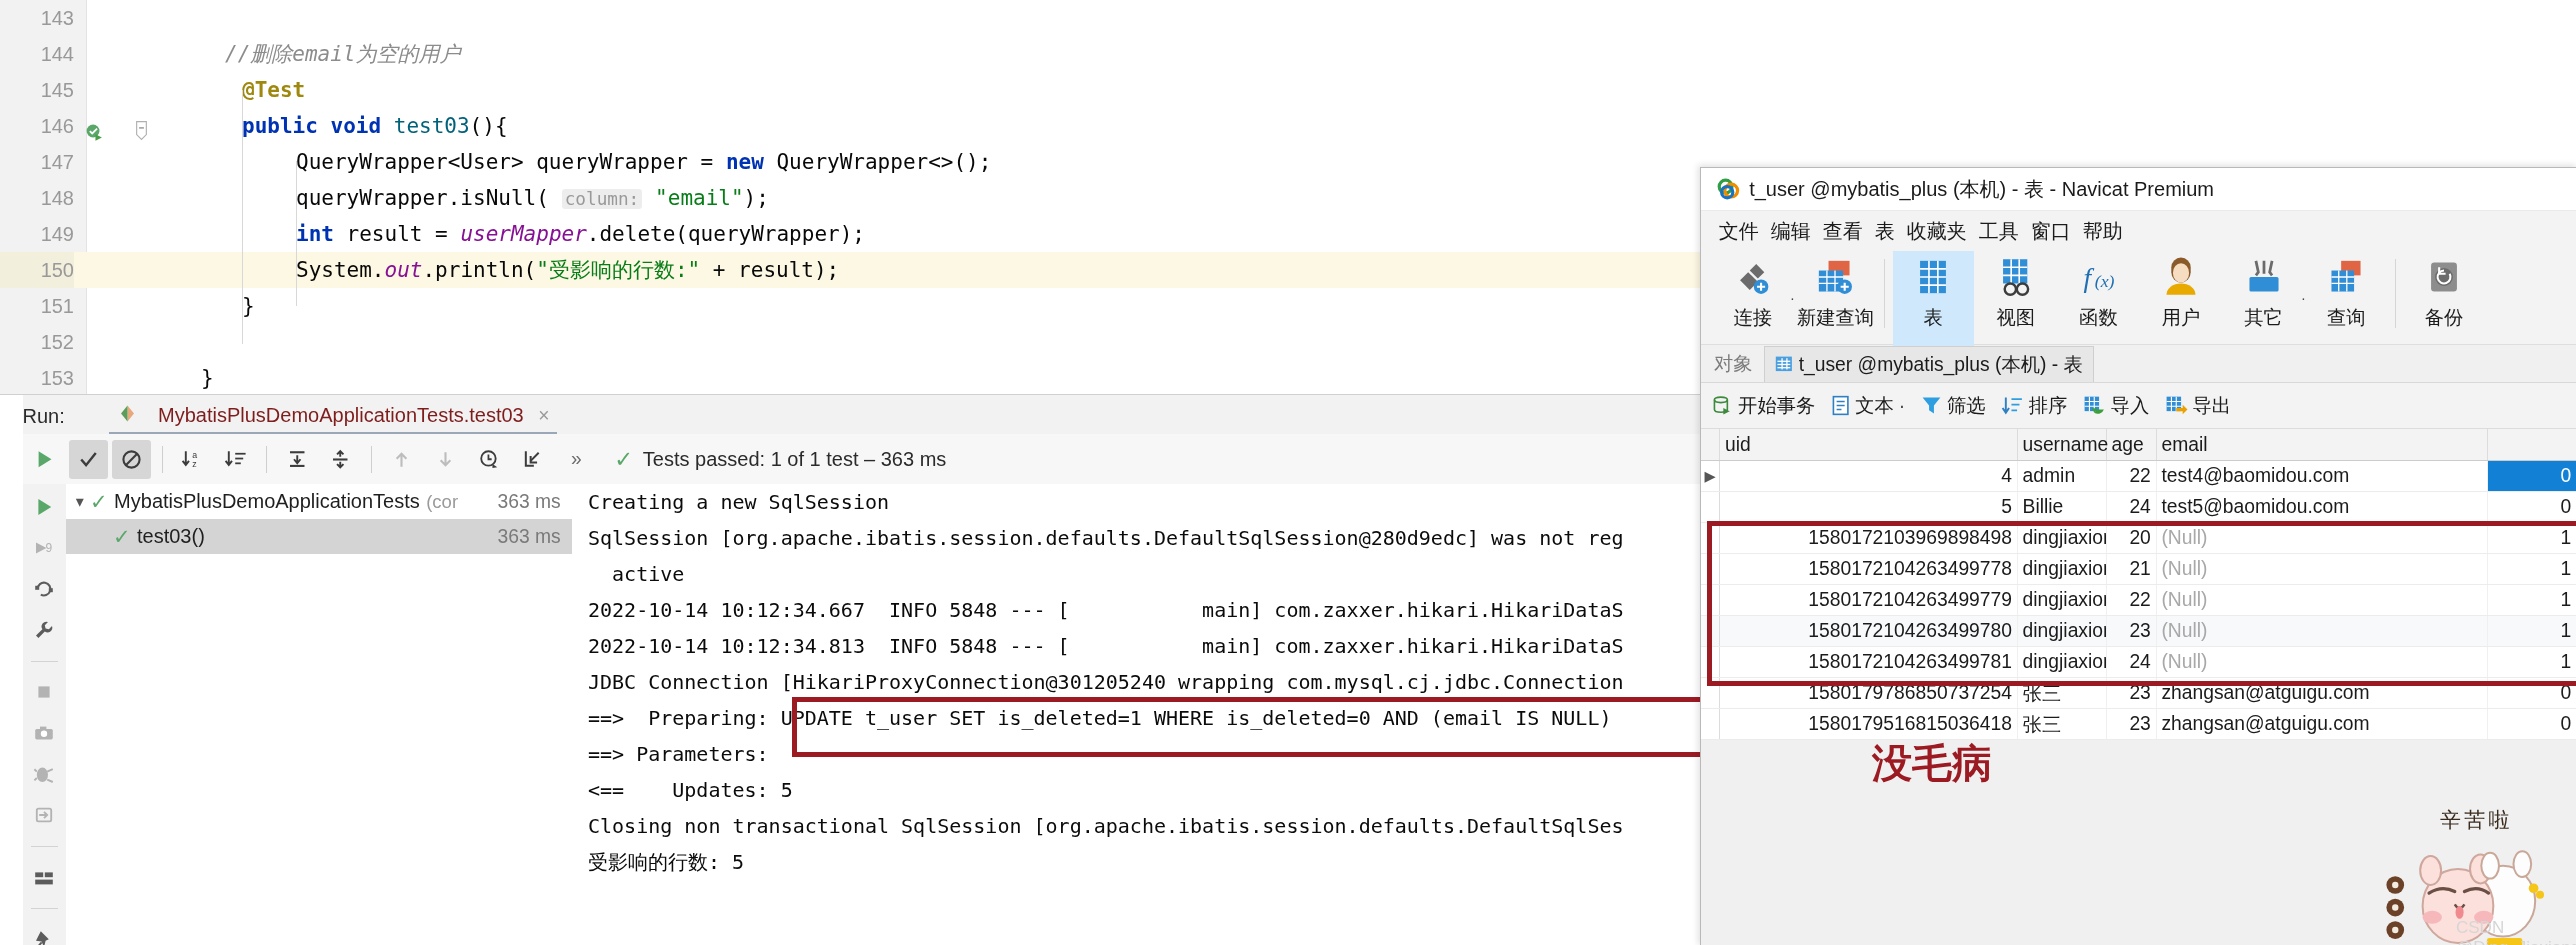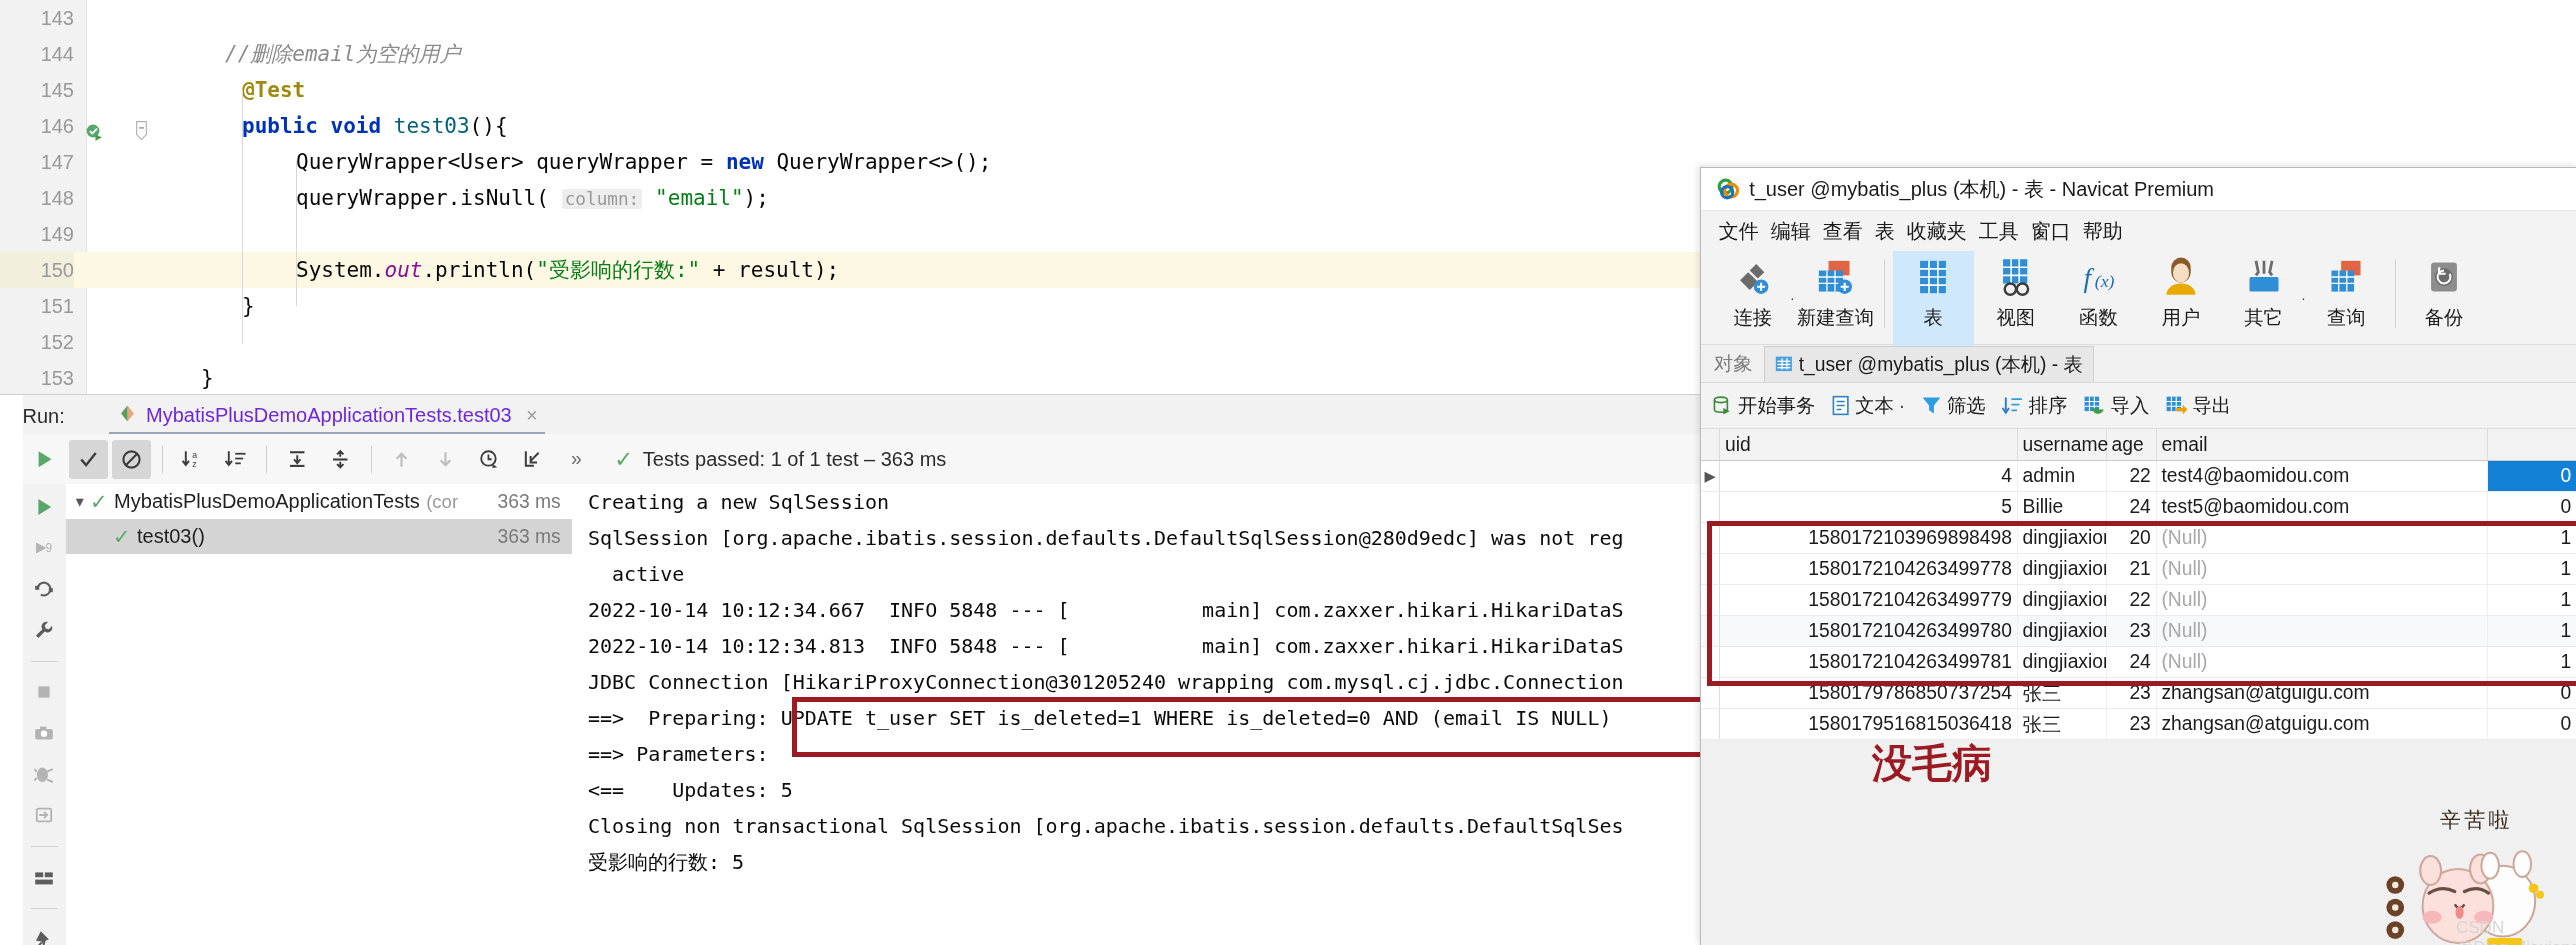--- a/index.html
+++ b/index.html
@@ -31,21 +31,21 @@
   .param-hint{background:#ededed;color:#999;border-radius:3.2px;padding:0 3.2px;font-size:17.7px;}
   .run-marker{position:absolute;left:85px;top:9.7px;width:19.3px;height:19.3px;}
   .fold{position:absolute;left:135px;top:8px;width:13px;height:21px;}
   .indent-guide{position:absolute;width:0.8px;background:#d8d8d8;}
 
   
   .run-window{position:absolute;left:0;top:394px;width:1700px;height:551px;background:#ffffff;border-top:0.8px solid #d0d0d0;}
   .run-tabbar{position:absolute;left:22.5px;top:0;width:1678px;height:39px;background:#f2f2f2;border-bottom:0.8px solid #dcdcdc;}
   .run-label{position:absolute;left:22.5px;top:9.7px;font-size:20px;color:#2b2b2b;}
   .run-tab{position:absolute;left:109px;top:4.8px;height:32px;display:flex;align-items:center;gap:8px;padding:0 8px;border-bottom:2.4px solid #9aa7b8;}
-  .run-tab .ttl{font-size:20px;color:#6d28d9;}
+  .run-tab .ttl{font-size:20px;color:#7f1d1d;margin-left:12px;}
   .run-tab .cls{color:#9a9a9a;font-size:19.3px;margin-left:6.4px;}
   .run-toolbar{position:absolute;left:22.5px;top:39px;width:1678px;height:50px;background:#f7f7f7;border-bottom:0.8px solid #e0e0e0;display:flex;align-items:center;}
   .tb-btn{width:39px;height:39px;display:flex;align-items:center;justify-content:center;margin:0 2.4px;border-radius:3.2px;}
   .tb-btn.on{background:#d6d6d6;}
   .tb-sep{width:0.8px;height:27px;background:#cfcfcf;margin:0 8px;}
   .tests-passed{font-size:20px;color:#2b2b2b;margin-left:16px;display:flex;align-items:center;gap:9.7px;white-space:nowrap;}
 
   .run-side-rail{position:absolute;left:22.5px;top:89px;width:43px;height:463px;background:#f2f2f2;border-right:0.8px solid #e0e0e0;
        display:flex;flex-direction:column;align-items:center;padding-top:8px;gap:11.3px;}
   .rail-ico{width:32px;height:32px;display:flex;align-items:center;justify-content:center;}
@@ -114,21 +114,21 @@
         <div class="cl"><span class="lnum">146</span><span class="run-marker"><svg width="19.3" height="19.3" viewBox="0 0 24 24">
               <circle cx="10" cy="10" r="8" fill="#59a869"></circle>
               <path d="M6 10 l3 3 l6 -6" stroke="#fff" stroke-width="2.2" fill="none"></path>
               <path d="M13 14 l8 4 l-8 4 z" fill="#4a9e4a"></path>
             </svg></span><span class="fold"><svg width="13" height="21" viewBox="0 0 16 26">
               <path d="M2 2 h12 v16 l-6 6 l-6 -6 z" fill="#fff" stroke="#b0b0b0" stroke-width="1.4"></path>
               <rect x="5" y="9" width="6" height="1.6" fill="#8a8a8a"></rect>
             </svg></span><span class="code" style="left: 242px;"><span class="tok-kw">public </span><span class="tok-kw">void </span><span class="tok-meth">test03</span><span class="tok-plain">(){</span></span></div>
         <div class="cl"><span class="lnum">147</span><span class="code" style="left: 296px;"><span class="tok-plain">QueryWrapper&lt;User&gt; queryWrapper = </span><span class="tok-kw">new </span><span class="tok-plain">QueryWrapper&lt;&gt;();</span></span></div>
         <div class="cl"><span class="lnum">148</span><span class="code" style="left: 296px;"><span class="tok-plain">queryWrapper.isNull( </span><span class="param-hint">column:</span><span class="tok-plain"> </span><span class="tok-str">"email"</span><span class="tok-plain">);</span></span></div>
-        <div class="cl"><span class="lnum">149</span></div>
+        <div class="cl"><span class="lnum">149</span><span class="code" style="left: 296px;"><span class="tok-kw">int </span><span class="tok-plain">result = </span><span class="tok-fld">userMapper</span><span class="tok-plain">.delete(queryWrapper);</span></span></div>
         <div class="cl hl"><span class="lnum">150</span><span class="code" style="left: 296px;"><span class="tok-plain">System.</span><span class="tok-fld">out</span><span class="tok-plain">.println(</span><span class="tok-str">"受影响的行数:"</span><span class="tok-plain"> + result);</span></span></div>
         <div class="cl"><span class="lnum">151</span><span class="code" style="left: 242px;"><span class="tok-plain">}</span></span></div>
         <div class="cl"><span class="lnum">152</span><span class="code" style="left: 193px;"></span></div>
         <div class="cl"><span class="lnum">153</span><span class="code" style="left: 201px;"><span class="tok-plain">}</span></span></div>
         <div class="indent-guide" style="left: 242px; top: 90px; height: 254px;"></div>
         <div class="indent-guide" style="left: 296px; top: 161px; height: 145px;"></div>
       </div>
 
   </div>
 

